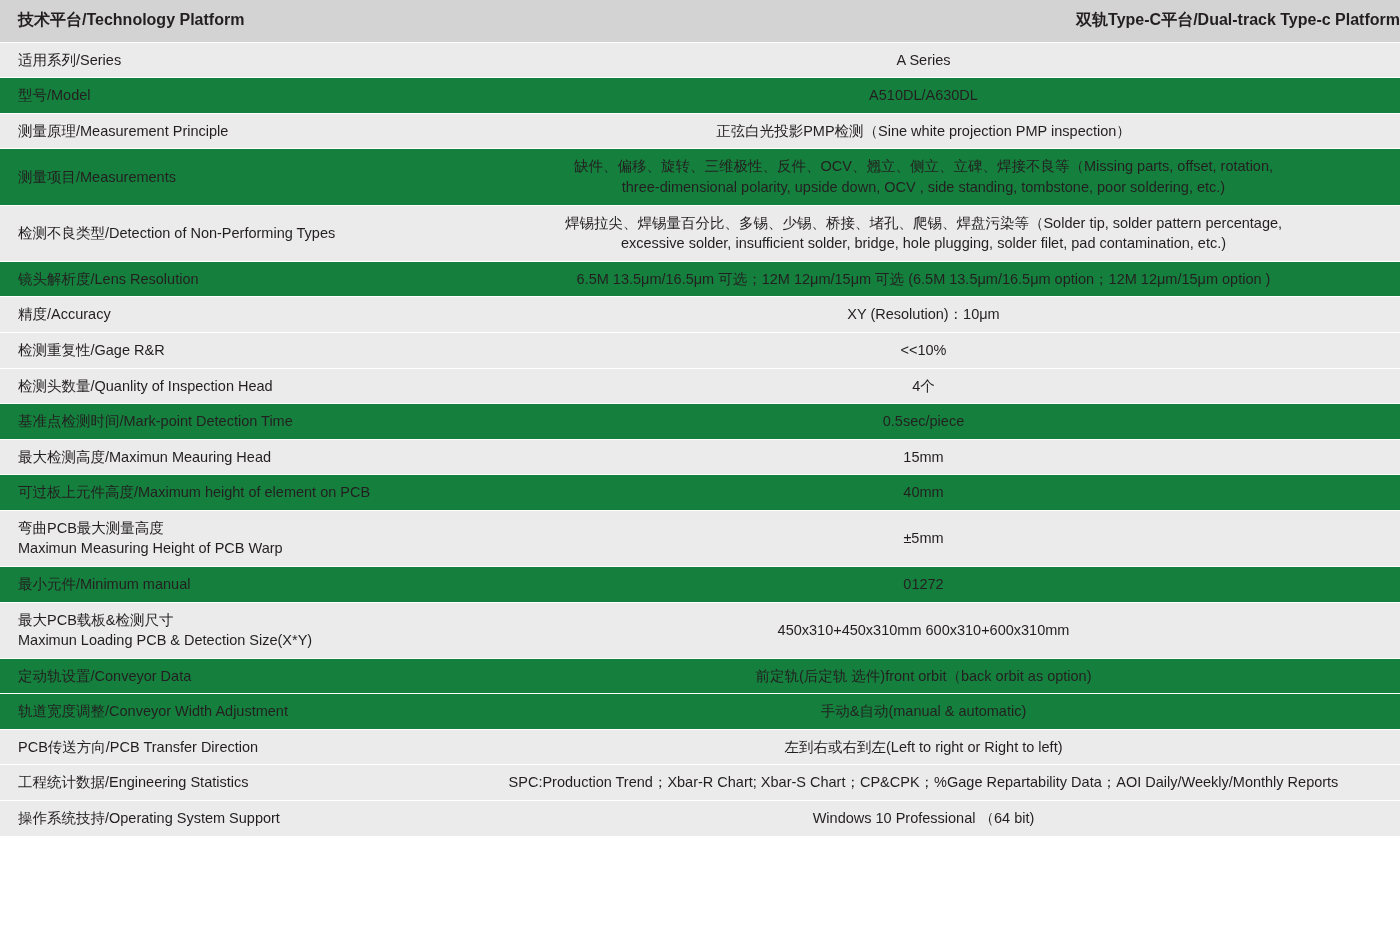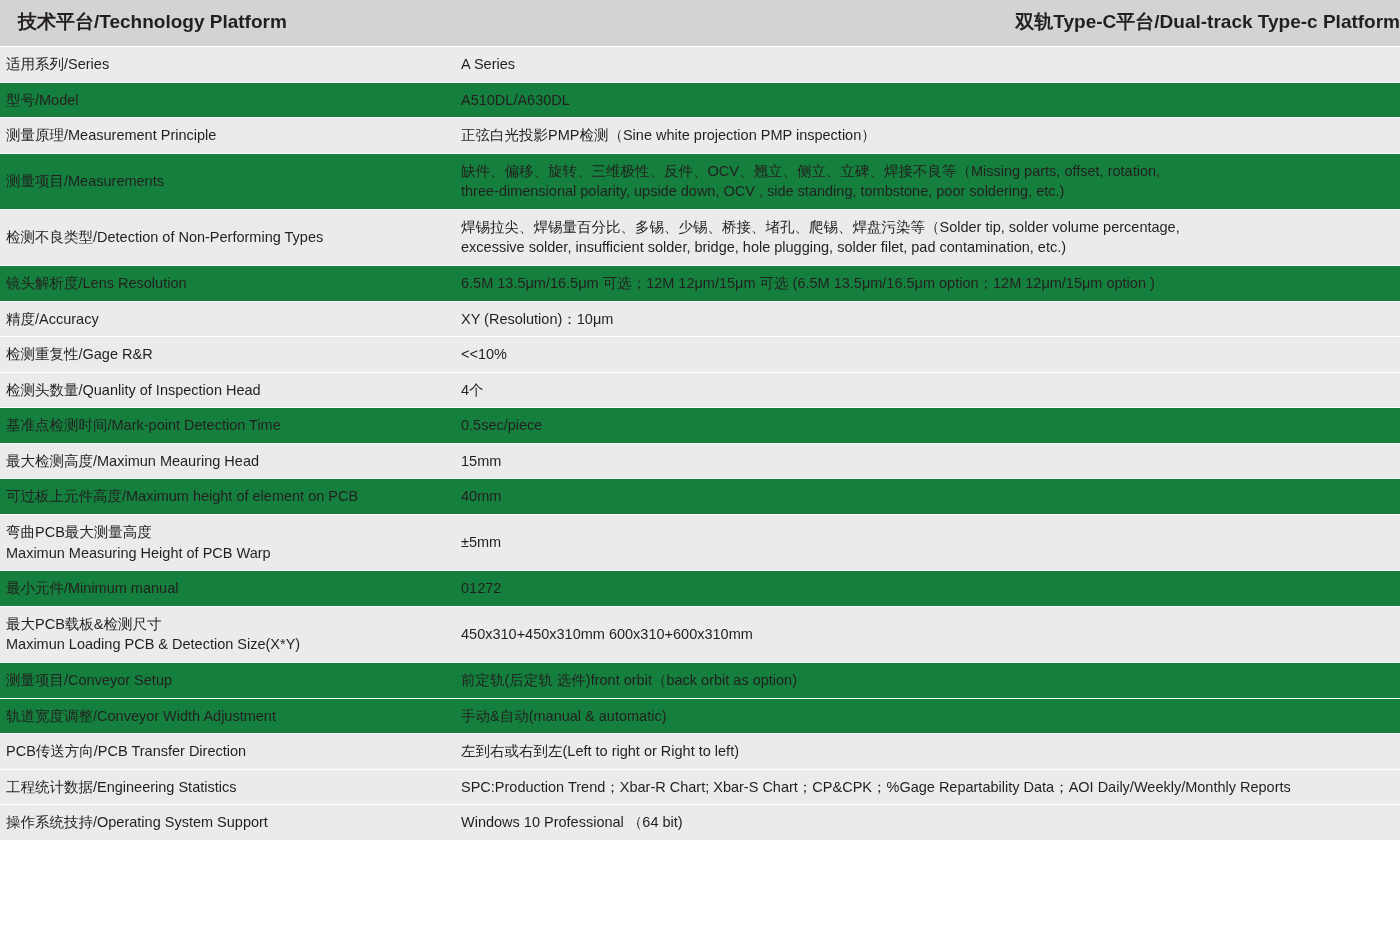--- a/index.html
+++ b/index.html
@@ -17,47 +17,47 @@
   .spec-table {
     width: 1400px;
     border-collapse: collapse;
     table-layout: fixed;
   }
   .spec-table col.col-label { width: 447px; }
   .spec-table col.col-value { width: 953px; }
 
   .spec-table tr.header-row td {
     background: #d3d3d3;
-    font-size: 19px;
+    font-size: 16px;
     font-weight: bold;
     padding: 9px 0 10px 5px;
     border-bottom: 1px solid #ffffff;
     margin-left: 48px;
   }
   .spec-table tr.header-row td.label {
     padding-left: 18px;
     text-align: left;
   }
   .spec-table tr.header-row td.value {
     text-align: right;
   }
 
   .spec-table td {
     vertical-align: middle;
     font-size: 14.5px;
     line-height: 1.42;
     color: #231f20;
   }
   .spec-table td.label {
-    padding: 7px 10px 7px 6px;
+    padding: 7px 10px 7px 18px;
     text-align: left;
   }
   .spec-table td.value {
     padding: 7px 14px 7px 14px;
-    text-align: left;
+    text-align: center;
   }
 
   tr.shade td { background: #ebebeb; }
   tr.plain td { background: #15803d; }
 
   tr.row td.label,
   tr.row td.value {
     border-bottom: 1px solid #ffffff;
   }
 
@@ -88,21 +88,21 @@
         <td class="label nowrap-lines">测量原理/Measurement Principle</td>
         <td class="value nowrap-lines">正弦白光投影PMP检测（Sine white projection PMP inspection）</td>
       </tr>
       <tr class="row plain">
         <td class="label nowrap-lines">测量项目/Measurements</td>
         <td class="value nowrap-lines">缺件、偏移、旋转、三维极性、反件、OCV、翘立、侧立、立碑、焊接不良等（Missing parts, offset, rotation,
 three-dimensional polarity, upside down, OCV , side standing, tombstone, poor soldering, etc.)</td>
       </tr>
       <tr class="row shade">
         <td class="label nowrap-lines">检测不良类型/Detection of Non-Performing Types</td>
-        <td class="value nowrap-lines">焊锡拉尖、焊锡量百分比、多锡、少锡、桥接、堵孔、爬锡、焊盘污染等（Solder tip, solder volume percentage,
+        <td class="value nowrap-lines">焊锡拉尖、焊锡量百分比、多锡、少锡、桥接、堵孔、爬锡、焊盘污染等（Solder tip, solder pattern percentage,
 excessive solder, insufficient solder, bridge, hole plugging, solder filet, pad contamination, etc.)</td>
       </tr>
       <tr class="row plain">
         <td class="label nowrap-lines">镜头解析度/Lens Resolution</td>
         <td class="value nowrap-lines">6.5M  13.5μm/16.5μm 可选；12M  12μm/15μm 可选 (6.5M  13.5μm/16.5μm option；12M  12μm/15μm option )</td>
       </tr>
       <tr class="row shade">
         <td class="label nowrap-lines">精度/Accuracy</td>
         <td class="value nowrap-lines">XY (Resolution)：10μm</td>
       </tr>
@@ -134,21 +134,21 @@
       <tr class="row plain">
         <td class="label nowrap-lines">最小元件/Minimum manual</td>
         <td class="value nowrap-lines">01272</td>
       </tr>
       <tr class="row shade">
         <td class="label nowrap-lines">最大PCB载板&amp;检测尺寸
 Maximun Loading PCB &amp; Detection Size(X*Y)</td>
         <td class="value nowrap-lines">450x310+450x310mm      600x310+600x310mm</td>
       </tr>
       <tr class="row plain">
-        <td class="label nowrap-lines">测量项目/Conveyor Setup</td>
+        <td class="label nowrap-lines">定动轨设置/Conveyor Data</td>
         <td class="value nowrap-lines">前定轨(后定轨 选件)front orbit（back orbit as option)</td>
       </tr>
       <tr class="row plain">
         <td class="label nowrap-lines">轨道宽度调整/Conveyor Width Adjustment</td>
         <td class="value nowrap-lines">手动&amp;自动(manual &amp; automatic)</td>
       </tr>
       <tr class="row shade">
         <td class="label nowrap-lines">PCB传送方向/PCB Transfer Direction</td>
         <td class="value nowrap-lines">左到右或右到左(Left to right or Right to left)</td>
       </tr>

